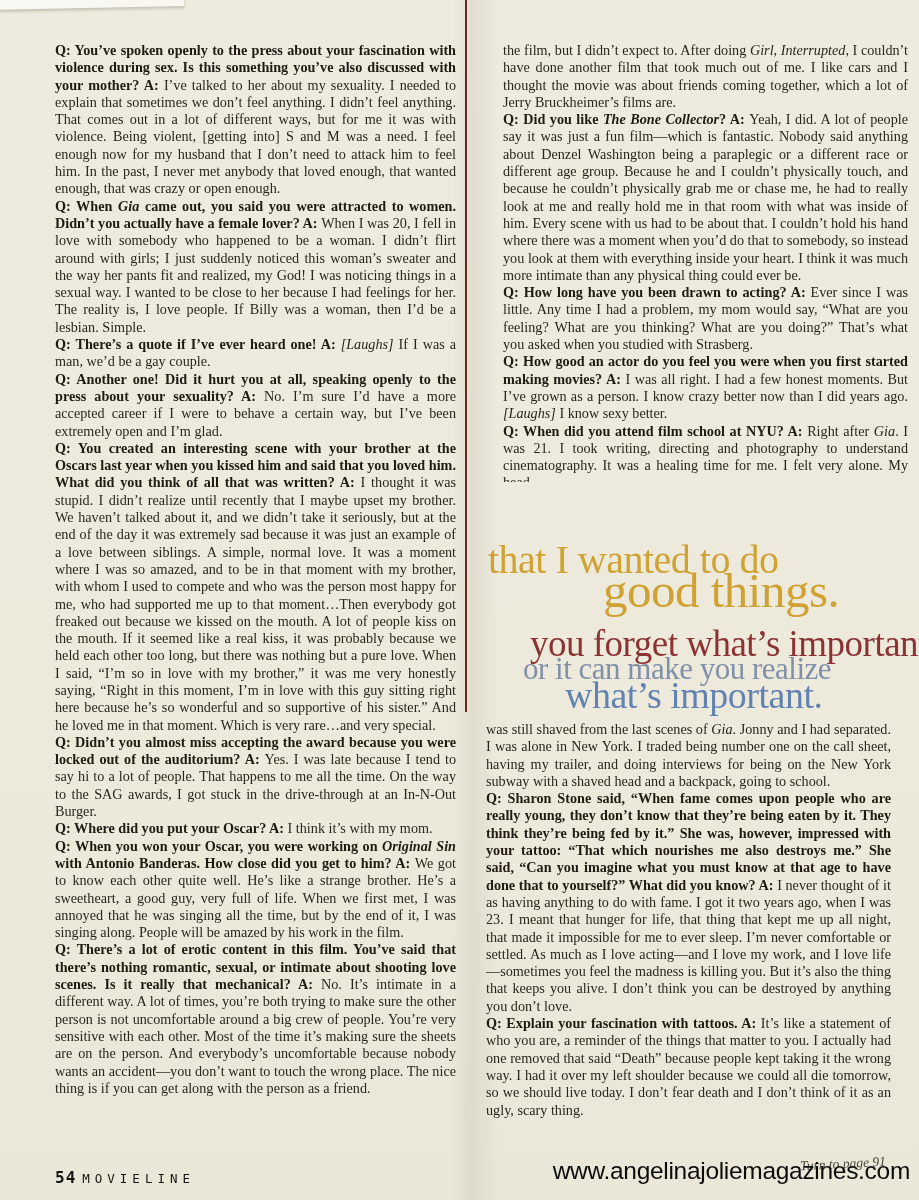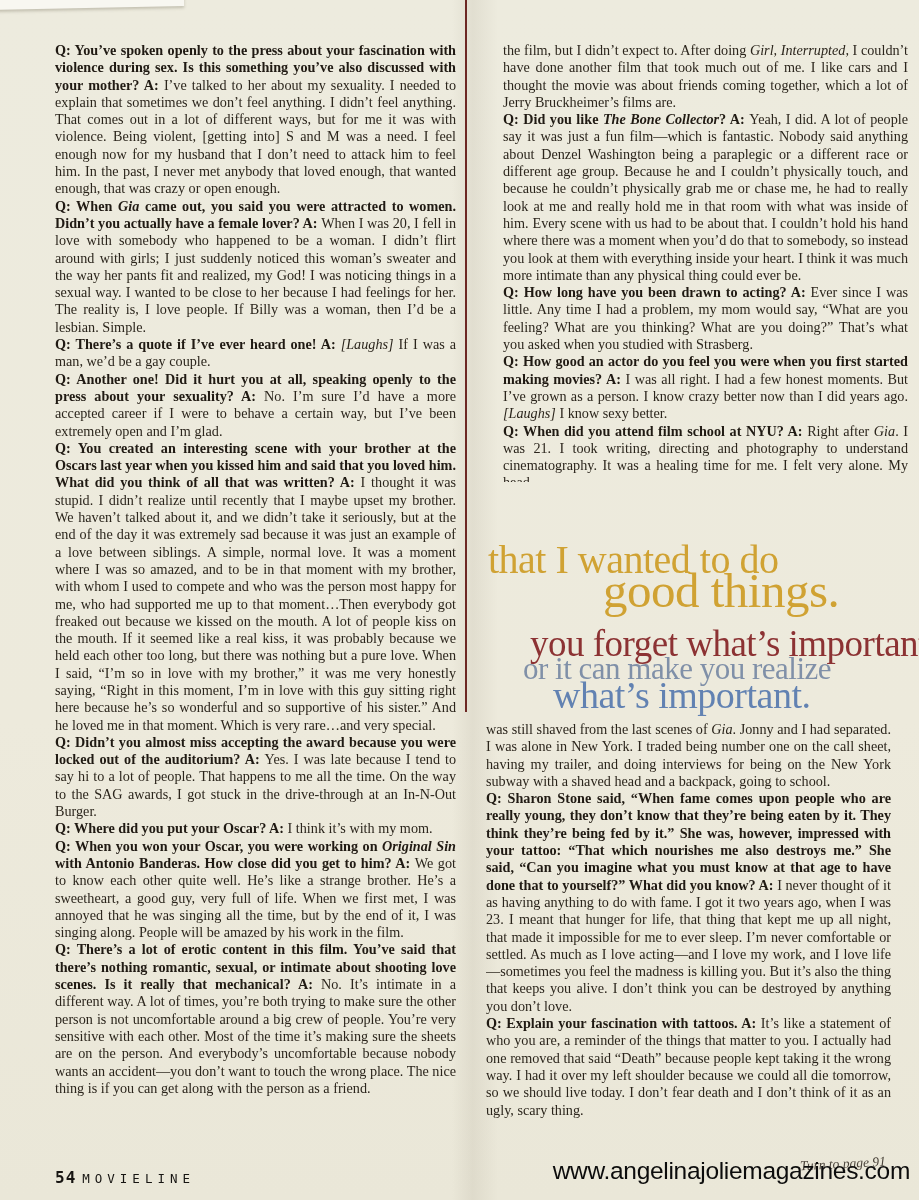--- a/index.html
+++ b/index.html
@@ -92,21 +92,21 @@
       <p class="para"><span class="seg-b">Q: How long have you been drawn to acting? A: </span><span class="seg-n">Ever since I was little. Any time I had a problem, my mom would say, “What are you feeling? What are you thinking? What are you doing?” That’s what you asked when you studied with Strasberg.</span></p>
       <p class="para"><span class="seg-b">Q: How good an actor do you feel you were when you first started making movies? A: </span><span class="seg-n">I was all right. I had a few honest moments. But I’ve grown as a person. I know crazy better now than I did years ago. </span><span class="seg-i">[Laughs]</span><span class="seg-n"> I know sexy better.</span></p>
       <p class="para"><span class="seg-b">Q: When did you attend film school at NYU? A: </span><span class="seg-n">Right after </span><span class="seg-i">Gia</span><span class="seg-n">. I was 21. I took writing, directing and photography to understand cinematography. It was a healing time for me. I felt very alone. My head</span></p>
     </div>
 
   <div class="pull-quote">
       <div class="quote-line" style="color: rgb(208, 162, 51); font-size: 40px; left: 3px; top: 55px;">that I wanted to do</div>
       <div class="quote-line" style="color: rgb(208, 162, 51); font-size: 49px; left: 118px; top: 81px;">good things.</div>
       <div class="quote-line" style="color: rgb(140, 50, 51); font-size: 37px; left: 45px; top: 140px;">you forget what’s important,</div>
       <div class="quote-line" style="color: rgb(128, 144, 168); font-size: 31px; left: 38px; top: 168px;">or it can make you realize</div>
-      <div class="quote-line" style="color: rgb(98, 130, 178); font-size: 38px; left: 68px; top: 191px;">what’s important.</div>
+      <div class="quote-line" style="color: rgb(98, 130, 178); font-size: 38px; left: 80px; top: 191px;">what’s important.</div>
     </div>
 
   <div class="col col-right-bottom">
       <p class="para"><span class="seg-n">was still shaved from the last scenes of </span><span class="seg-i">Gia</span><span class="seg-n">. Jonny and I had separated. I was alone in New York. I traded being number one on the call sheet, having my trailer, and doing interviews for being on the New York subway with a shaved head and a backpack, going to school.</span></p>
       <p class="para"><span class="seg-b">Q: Sharon Stone said, “When fame comes upon people who are really young, they don’t know that they’re being eaten by it. They think they’re being fed by it.” She was, however, impressed with your tattoo: “That which nourishes me also destroys me.” She said, “Can you imagine what you must know at that age to have done that to yourself?” What did you know? A: </span><span class="seg-n">I never thought of it as having anything to do with fame. I got it two years ago, when I was 23. I meant that hunger for life, that thing that kept me up all night, that made it impossible for me to ever sleep. I’m never comfortable or settled. As much as I love acting—and I love my work, and I love life—sometimes you feel the madness is killing you. But it’s also the thing that keeps you alive. I don’t think you can be destroyed by anything you don’t love.</span></p>
       <p class="para"><span class="seg-b">Q: Explain your fascination with tattoos. A: </span><span class="seg-n">It’s like a statement of who you are, a reminder of the things that matter to you. I actually had one removed that said “Death” because people kept taking it the wrong way. I had it over my left shoulder because we could all die tomorrow, so we should live today. I don’t fear death and I don’t think of it as an ugly, scary thing.</span></p>
     </div>
 
   <div class="footer-left">
     <span class="footer-page-num">54</span><span class="footer-mag">MOVIELINE</span>

